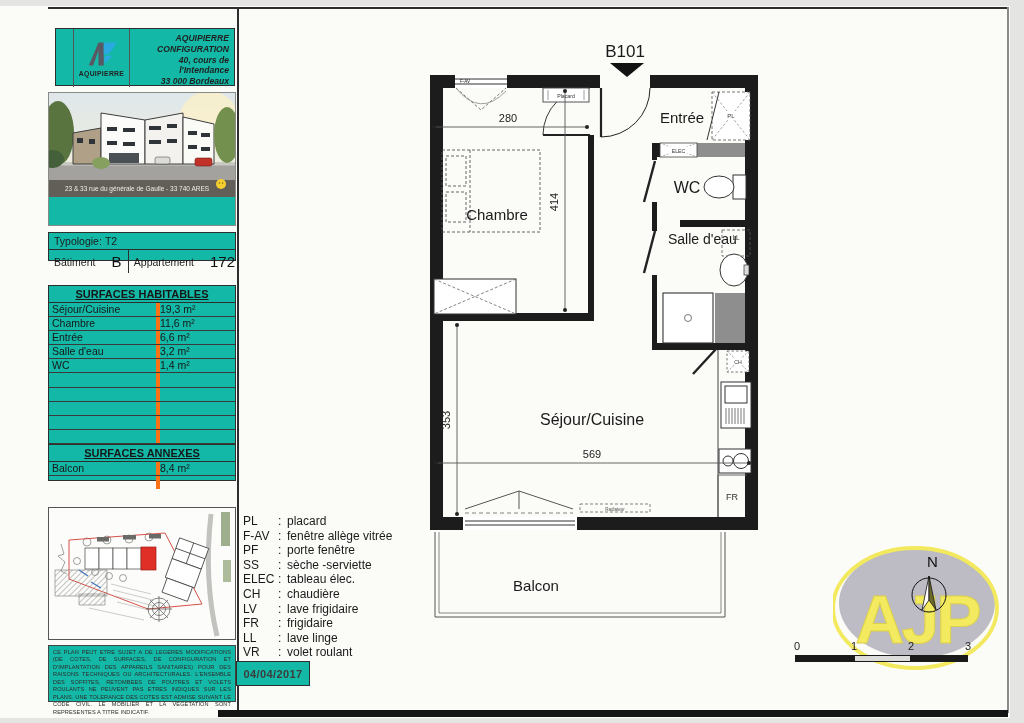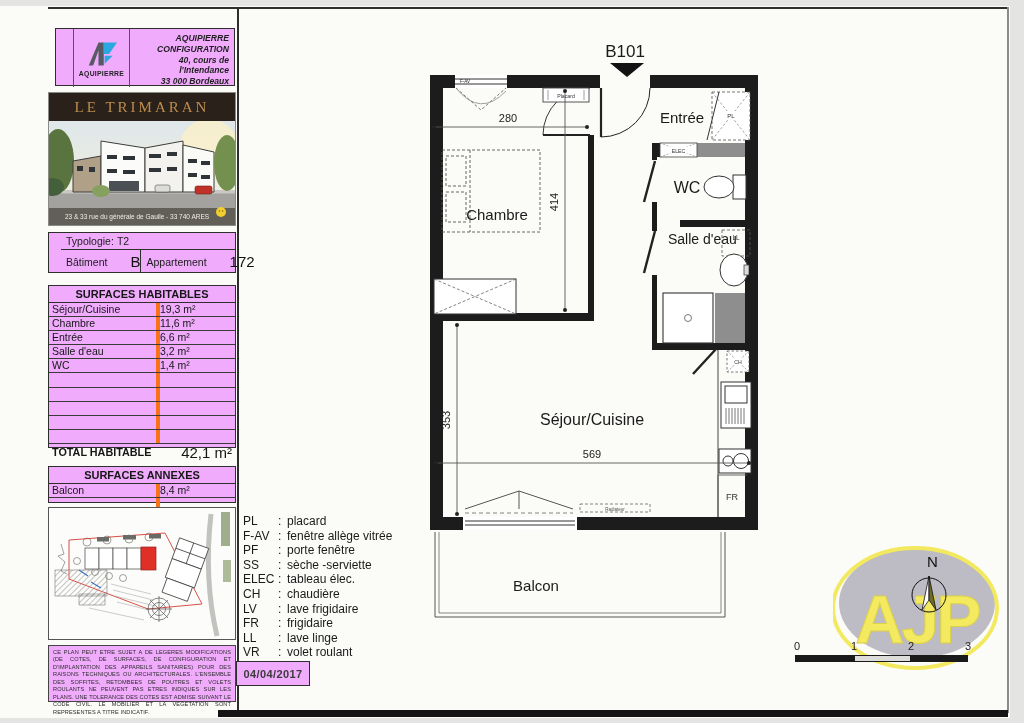--- a/index.html
+++ b/index.html
@@ -1,53 +1,53 @@
 <!DOCTYPE html>
 <html><head>
 <meta charset="utf-8">
 <style>
   html,body{margin:0;padding:0;}
   body{width:1024px;height:723px;background:#ebebe9;font-family:"Liberation Sans",sans-serif;position:relative;overflow:hidden;}
   #sheet{position:absolute;left:0;top:0;width:1024px;height:723px;background:#fbfbf8;}
   .strip{position:absolute;background:#e4e4e2;}
   .line{position:absolute;background:#2e2e2e;}
-  .box{position:absolute;background:#f0abfc;border:1.2px solid #2e2e2e;box-sizing:border-box;}
+  .box{position:absolute;background:#14b8a6;border:1.2px solid #2e2e2e;box-sizing:border-box;}
   svg text{font-family:"Liberation Sans",sans-serif;}
 
   
   #dev-box{left:55px;top:28px;width:180px;height:58px;display:grid;grid-template-columns:18px 56px 1fr;}
   #dev-box .cell{border-right:1px solid #555;}
   #dev-logo-cell{display:flex;flex-direction:column;align-items:center;justify-content:center;gap:1px;}
   #dev-brand{font-size:6.8px;font-weight:bold;letter-spacing:.3px;color:#222;}
   #dev-text{padding:4px 5px 0 4px;text-align:right;font-style:italic;font-weight:bold;font-size:8.6px;line-height:1.26;color:#1f1f1f;}
 
   
   #proj-box{left:48px;top:92px;width:188px;height:134px;border:1px solid #8a8a86;}
   #proj-title{height:28px;background:#29211a;color:#bd8c4d;display:flex;align-items:center;justify-content:center;font-family:"Liberation Serif",serif;font-size:15px;letter-spacing:3px;}
   
   
-  #typo-box{left:48px;top:232px;width:188px;height:41px;font-size:10.5px;color:#1c1c1c;padding-left:12px;}
+  #typo-box{left:48px;top:232px;width:188px;height:29px;font-size:10.5px;color:#1c1c1c;}
   #typo-row1{height:16px;border-bottom:1px solid #2e2e2e;display:flex;align-items:center;padding-left:5px;gap:3px;}
   #typo-row2{display:flex;height:23px;}
-  #typo-row2 .tcell{display:flex;align-items:center;padding-left:5px;gap:23px;}
+  #typo-row2 .tcell{display:flex;align-items:center;padding-left:5px;gap:16px;}
   #typo-bat{width:84px;border-right:1px solid #2e2e2e;}
   #typo-app{flex:1;}
   .big-val{font-size:15px;color:#111;}
 
   
   .surf{font-size:10.5px;color:#161616;}
-  .surf .hd{font-weight:bold;font-size:11px;text-align:center;border-bottom:1.2px solid #2e2e2e;padding:2px 0;}
+  .surf .hd{font-weight:bold;font-size:11px;text-align:center;border-bottom:1.2px solid #2e2e2e;padding:2px 0;text-decoration:underline;}
   .srow{display:flex;height:13.1px;line-height:13.1px;border-bottom:1px solid #3a3a3a;}
   .srow .lab{flex:1;padding-left:3px;overflow:hidden;}
   .srow .val{width:66px;border-left:4px solid #f97316;text-align:left;padding-right:9px;}
   .trow{display:flex;align-items:center;height:17px;}
   .trow .lab{flex:1;padding-left:3px;font-weight:bold;font-size:10.8px;}
   .trow .val{font-size:15px;padding-right:3px;}
   #hab-box{left:48px;top:285px;width:188px;height:163px;}
-  #anx-box{left:48px;top:466px;width:188px;height:37px;}
+  #anx-box{left:48px;top:444px;width:188px;height:37px;}
 
   
   #site-box{left:48px;top:507px;width:188px;height:133px;border:1px solid #555;}
 
   
   #disc-box{left:48px;top:645px;width:188px;height:57px;border:1px solid #444;padding:3px 4px;font-size:5.6px;line-height:1.34;color:#2d2d2d;text-align:justify;letter-spacing:.1px;}
 
   
   #legend{position:absolute;left:243px;top:514px;width:170px;font-size:12px;color:#1a1a1a;}
   .leg-row{display:flex;height:14.6px;line-height:14.6px;}
@@ -92,21 +92,20 @@
     <div id="dev-text">
       <div>AQUIPIERRE</div>
       <div>CONFIGURATION</div>
       <div>40, cours de</div>
       <div>l'Intendance</div>
       <div>33 000 Bordeaux</div>
     </div>
   </div>
 
   <div class="box" id="proj-box">
-    <div id="proj-title">LE TRIMARAN</div>
     <svg width="186" height="104" viewBox="0 0 186 104">
       <defs>
         <linearGradient id="sky" x1="0" y1="0" x2="0" y2="1">
           <stop offset="0" stop-color="#dfe7ea"></stop>
             <stop offset="1" stop-color="#f6f1da"></stop>
         </linearGradient>
       </defs>
       <rect width="186" height="104" fill="url(#sky)"></rect>
       <circle cx="160" cy="28" r="30" fill="#f8f0cc" opacity="0.9"></circle>
       <rect y="70" width="186" height="34" fill="#a3a29e"></rect>

